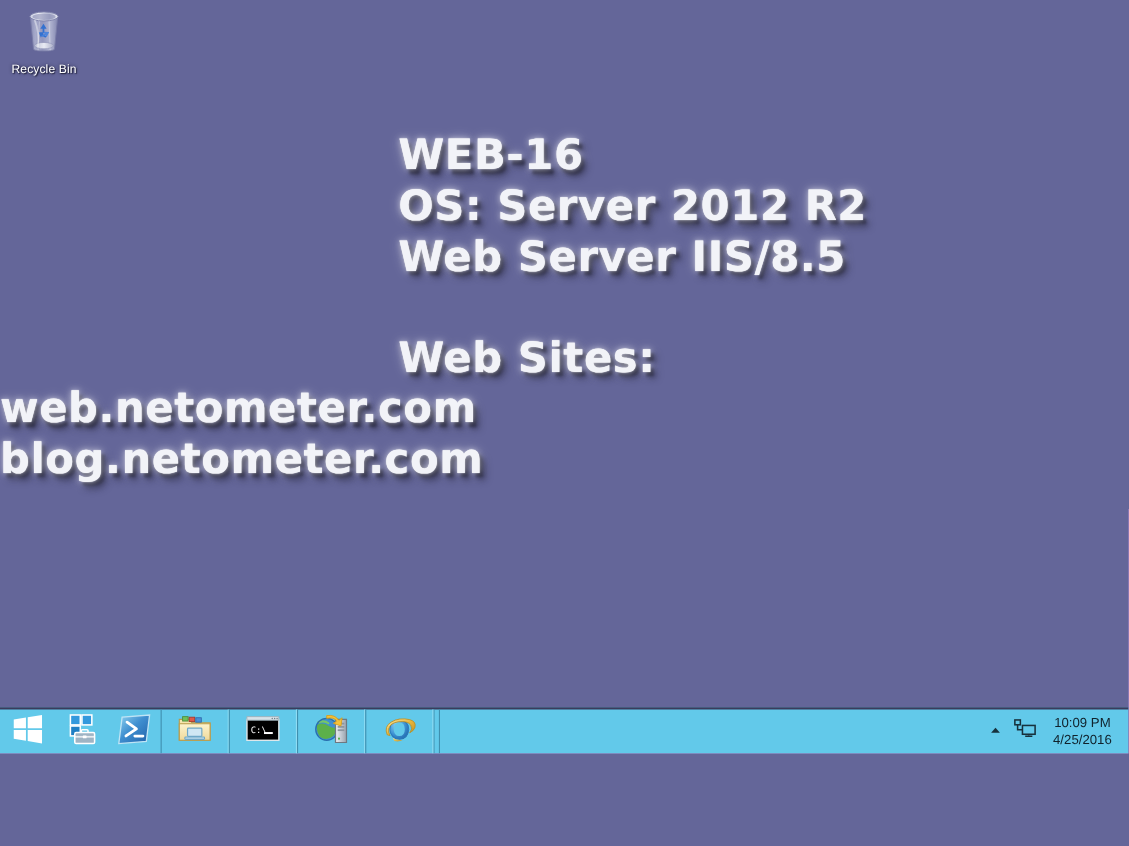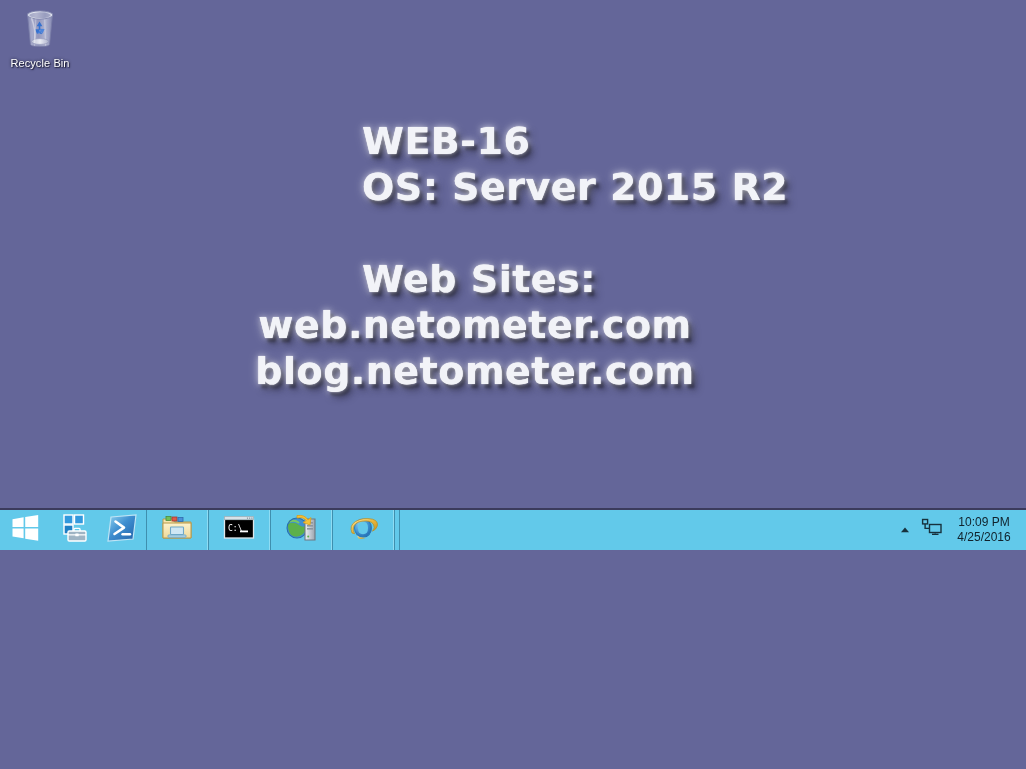--- a/index.html
+++ b/index.html
@@ -10,21 +10,21 @@
     width: 1026px;
     height: 769px;
     overflow: hidden;
     font-family: "Liberation Sans", sans-serif;
     background: #646699;
   }
 
   #screen {
     position: relative;
     width: 1026px;
-    height: 550px;
+    height: 685px;
     background: #f0abfc;
     overflow: hidden;
     text-decoration: underline;
   }
 
   
   #desktop {
     position: absolute;
     left: 0; top: 0;
     width: 1026px;
@@ -76,21 +76,21 @@
        3px 4px 3px rgba(26,26,48,0.80),
        5px 6px 7px rgba(26,26,48,0.55);
     user-select: none;
   }
   #bginfo .bgline {
     white-space: pre;
   }
   #bginfo .bgline.lead  { padding-left: 362px; }
   #bginfo .bgline.blank { height: 46px; }
   #bginfo .bgline.head  { padding-left: 362px; }
-  #bginfo .bgline.site  { text-align: center; padding-right: 50px; }
+  #bginfo .bgline.site  { text-align: left; padding-right: 50px; }
 
   
   #taskbar {
     position: absolute;
     left: 0;
     bottom: 0;
     width: 1026px;
     height: 42px;
     background: #62c9ea;
     border-top: 2px solid #3b3b5c;
@@ -215,21 +215,22 @@
           <ellipse cx="23" cy="9.2" rx="10.6" ry="2.9" fill="#7e82ab" opacity="0.55"></ellipse>
 
           <path d="M14.5 12 Q19 23 17.5 37" stroke="#ffffff" stroke-width="1.6" opacity="0.4" fill="none"></path>
         </svg>
       </div>
       <div class="rb-label">Recycle Bin</div>
     </div>
 
     <div id="bginfo">
       <div class="bgline lead">WEB-16</div>
-      <div class="bgline lead">OS: Server 2015 R2</div>
+      <div class="bgline lead">OS: Server 2012 R2</div>
+      <div class="bgline lead">Web Server IIS/8.5</div>
       <div class="bgline blank"></div>
       <div class="bgline head">Web Sites:</div>
       <div class="bgline site">web.netometer.com</div>
       <div class="bgline site">blog.netometer.com</div>
     </div>
 
   </div>
 
   <div id="taskbar">
 

